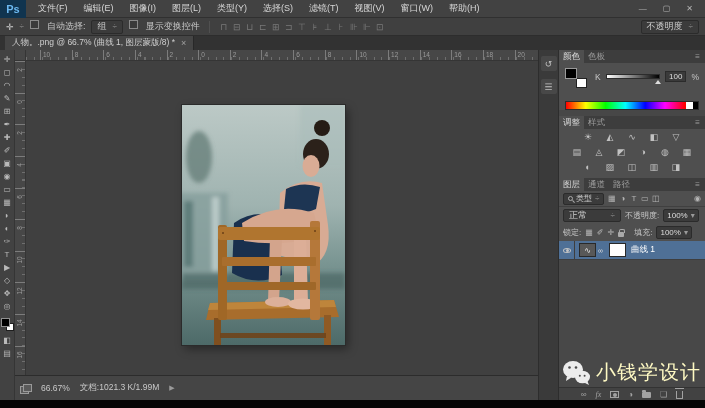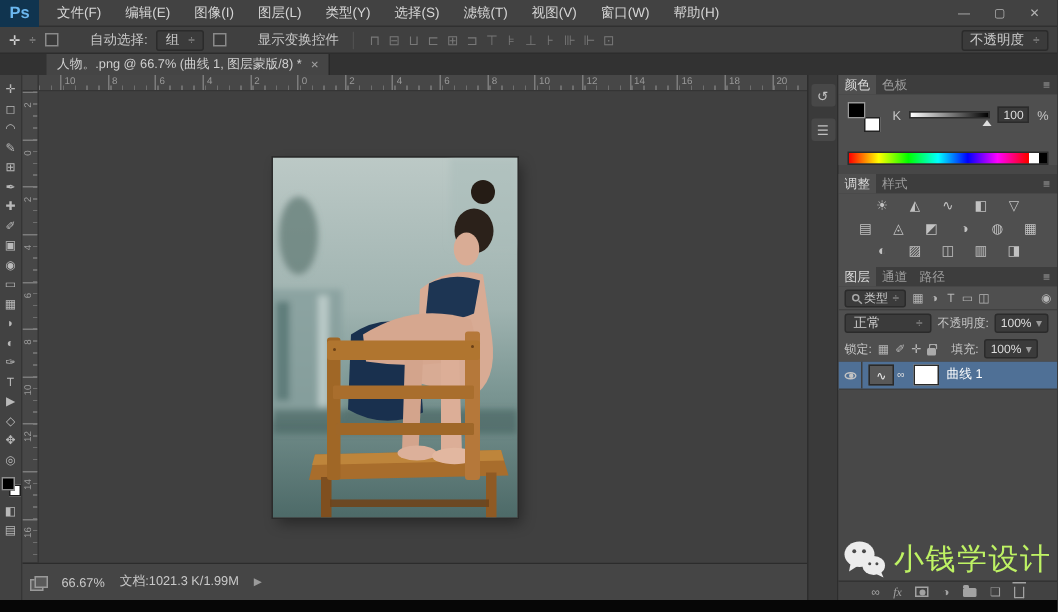--- a/index.html
+++ b/index.html
@@ -8,29 +8,29 @@
   
   .menubar{height:18px;display:flex;align-items:center;background:#424242;border-bottom:1px solid #303030}
   .ps-logo{width:26px;height:18px;background:#10344f;color:#6cb8f0;font-weight:bold;font-size:11px;display:flex;align-items:center;justify-content:center}
   .menus{display:flex;align-items:flex-end;margin-left:4px}
   .menu-item{font-size:9px;padding:0 8px;color:#d6d6d6;cursor:default}
   .win-controls{margin-left:auto;display:flex;gap:16px;padding-right:12px;font-size:8px;color:#b5b5b5}
   
   .optionsbar{height:18px;display:flex;align-items:center;gap:6px;padding:0 6px;background:#404040;border-bottom:1px solid #2d2d2d;font-size:9px}
   .tool-glyph{color:#d0d0d0;font-size:9px}
   .dd-arrow{color:#9a9a9a;font-size:8px}
-  .chk{display:flex;align-items:center;gap:21px;color:#c6c6c6}
+  .chk{display:flex;align-items:flex-start;gap:8px;color:#c6c6c6}
   .chk .box{width:9px;height:9px;border:1px solid #8a8a8a;background:#3a3a3a;display:inline-block}
   .dd{background:#3b3b3b;border:1px solid #2b2b2b;border-radius:2px;font-size:9px;height:14px;display:flex;align-items:center;gap:6px;padding:0 5px;color:#ccc}
   .sep{width:1px;height:12px;background:#2e2e2e;border-right:1px solid #505050;margin:0 3px}
   .opt-icons{display:flex;gap:3px}
   .opt-icon{color:#787878;font-size:9px;width:10px;text-align:center}
   .ws{margin-left:auto}
   
-  .tabbar{height:14px;background:#323232;display:flex;align-items:flex-end;padding-left:31px}
+  .tabbar{height:14px;background:#323232;display:flex;align-items:flex-end;padding-left:5px}
   .doc-tab{height:14px;background:#454545;display:flex;align-items:center;gap:6px;padding:0 7px;font-size:8.5px;color:#cfcfcf;border-right:1px solid #282828}
   .tab-close{color:#a0a0a0;font-size:9px}
   
   .main{display:flex;height:350px}
   .toolbar{width:15px;background:#424242;border-right:1px solid #353535;display:flex;flex-direction:column;align-items:center;padding-top:3px}
   .tool{height:13px;font-size:8px;color:#b9b9b9;display:flex;align-items:center;justify-content:center;width:100%}
   .swatches{position:relative;width:13px;height:13px;margin:5px 0 3px}
   .sw-bg{position:absolute;right:0;bottom:0;width:8px;height:8px;background:#fff;border:1px solid #1f1f1f}
   .sw-fg{position:absolute;left:0;top:0;width:9px;height:9px;background:#000;border:1px solid #8f8f8f}
   
@@ -112,21 +112,21 @@
   .layers-footer{height:13px;background:#424242;border-top:1px solid #333;display:flex;align-items:center;justify-content:center;gap:9px;color:#a2a2a2;font-size:8px}
   .fx{font-style:italic;font-family:"Liberation Serif",serif;font-size:8px}
   .maskicon{width:9px;height:7px;border:1px solid #a2a2a2;position:relative}
   .maskicon::after{content:"";position:absolute;left:2px;top:1px;width:4px;height:4px;background:#a2a2a2;border-radius:50%}
   .folder{width:9px;height:6px;background:#a2a2a2;border-radius:1px;position:relative;margin-top:2px}
   .folder::before{content:"";position:absolute;top:-2px;left:0;width:4px;height:2px;background:#a2a2a2;border-radius:1px 1px 0 0}
   .trash{width:7px;height:8px;border:1px solid #a2a2a2;border-top:none;border-radius:0 0 1px 1px;position:relative;margin-top:2px}
   .trash::before{content:"";position:absolute;top:-3px;left:-2px;width:9px;height:1px;background:#a2a2a2}
   
   .watermark{position:absolute;right:4px;bottom:21px;display:flex;align-items:center;gap:5px;z-index:6}
-  .wm-text{font-size:20px;color:#bef264;letter-spacing:1px}
+  .wm-text{font-size:20px;color:#fef9c3;letter-spacing:1px}
   
   .blackbar{height:8px;background:#060606}
 </style>
 </head>
 <body>
 
 <div class="app">
 
   <header class="menubar">
     <div class="ps-logo">Ps</div>

